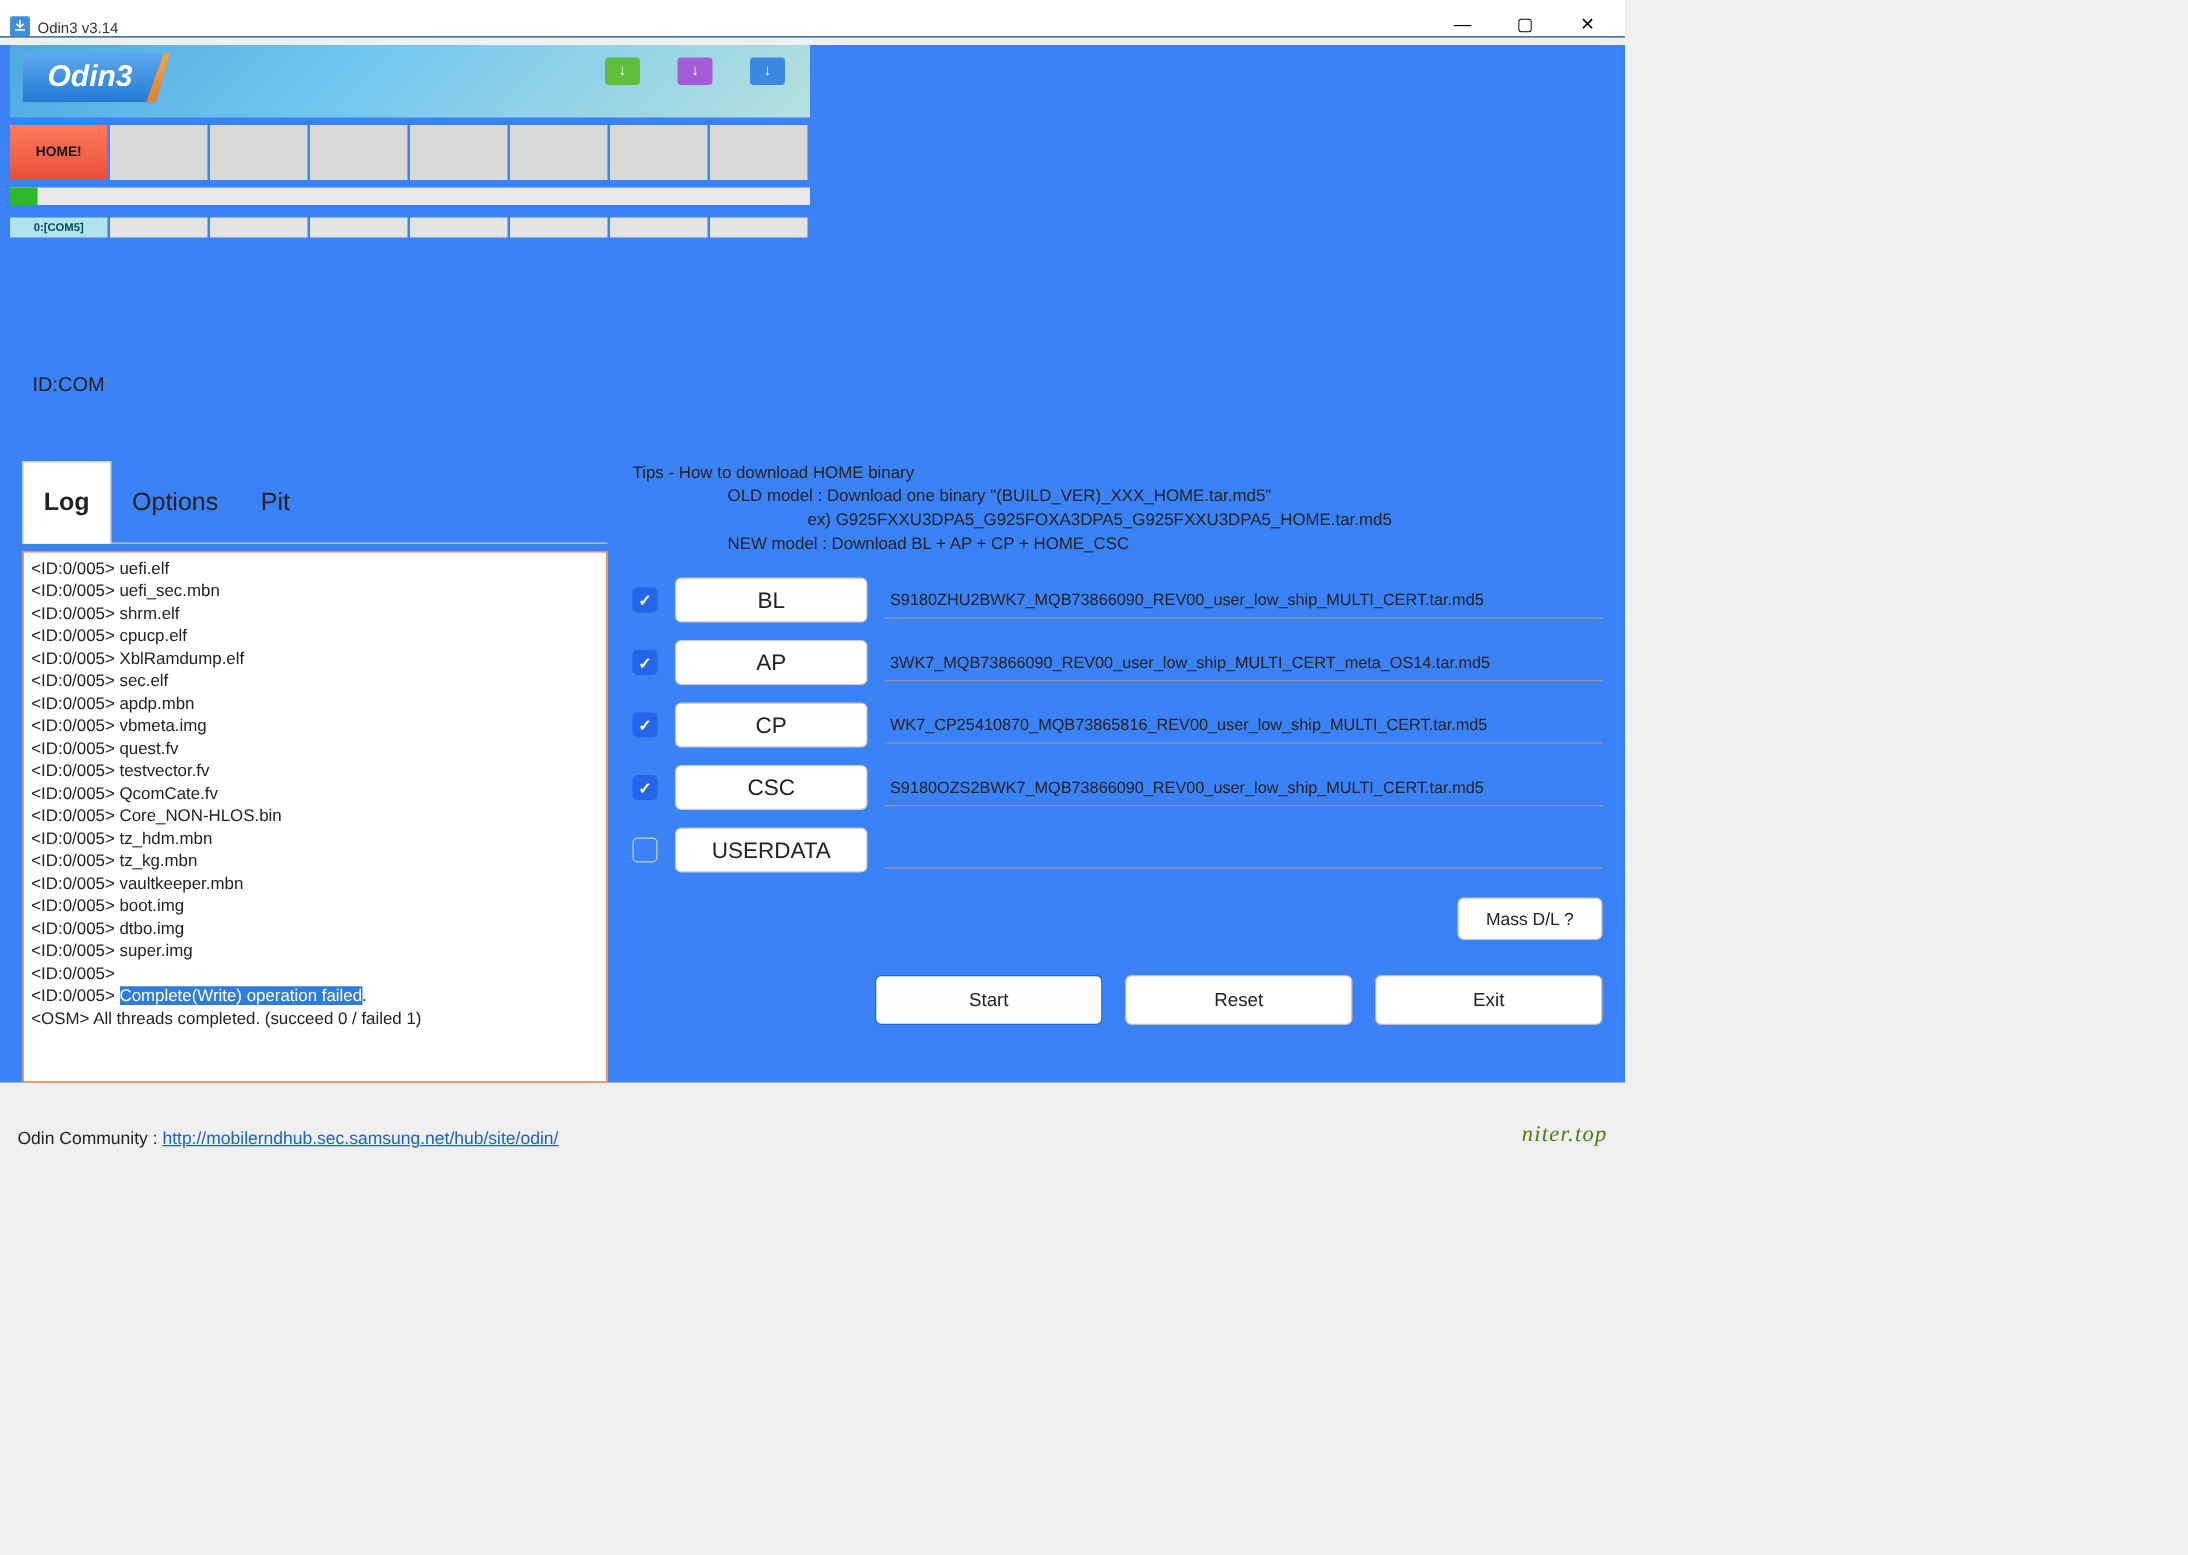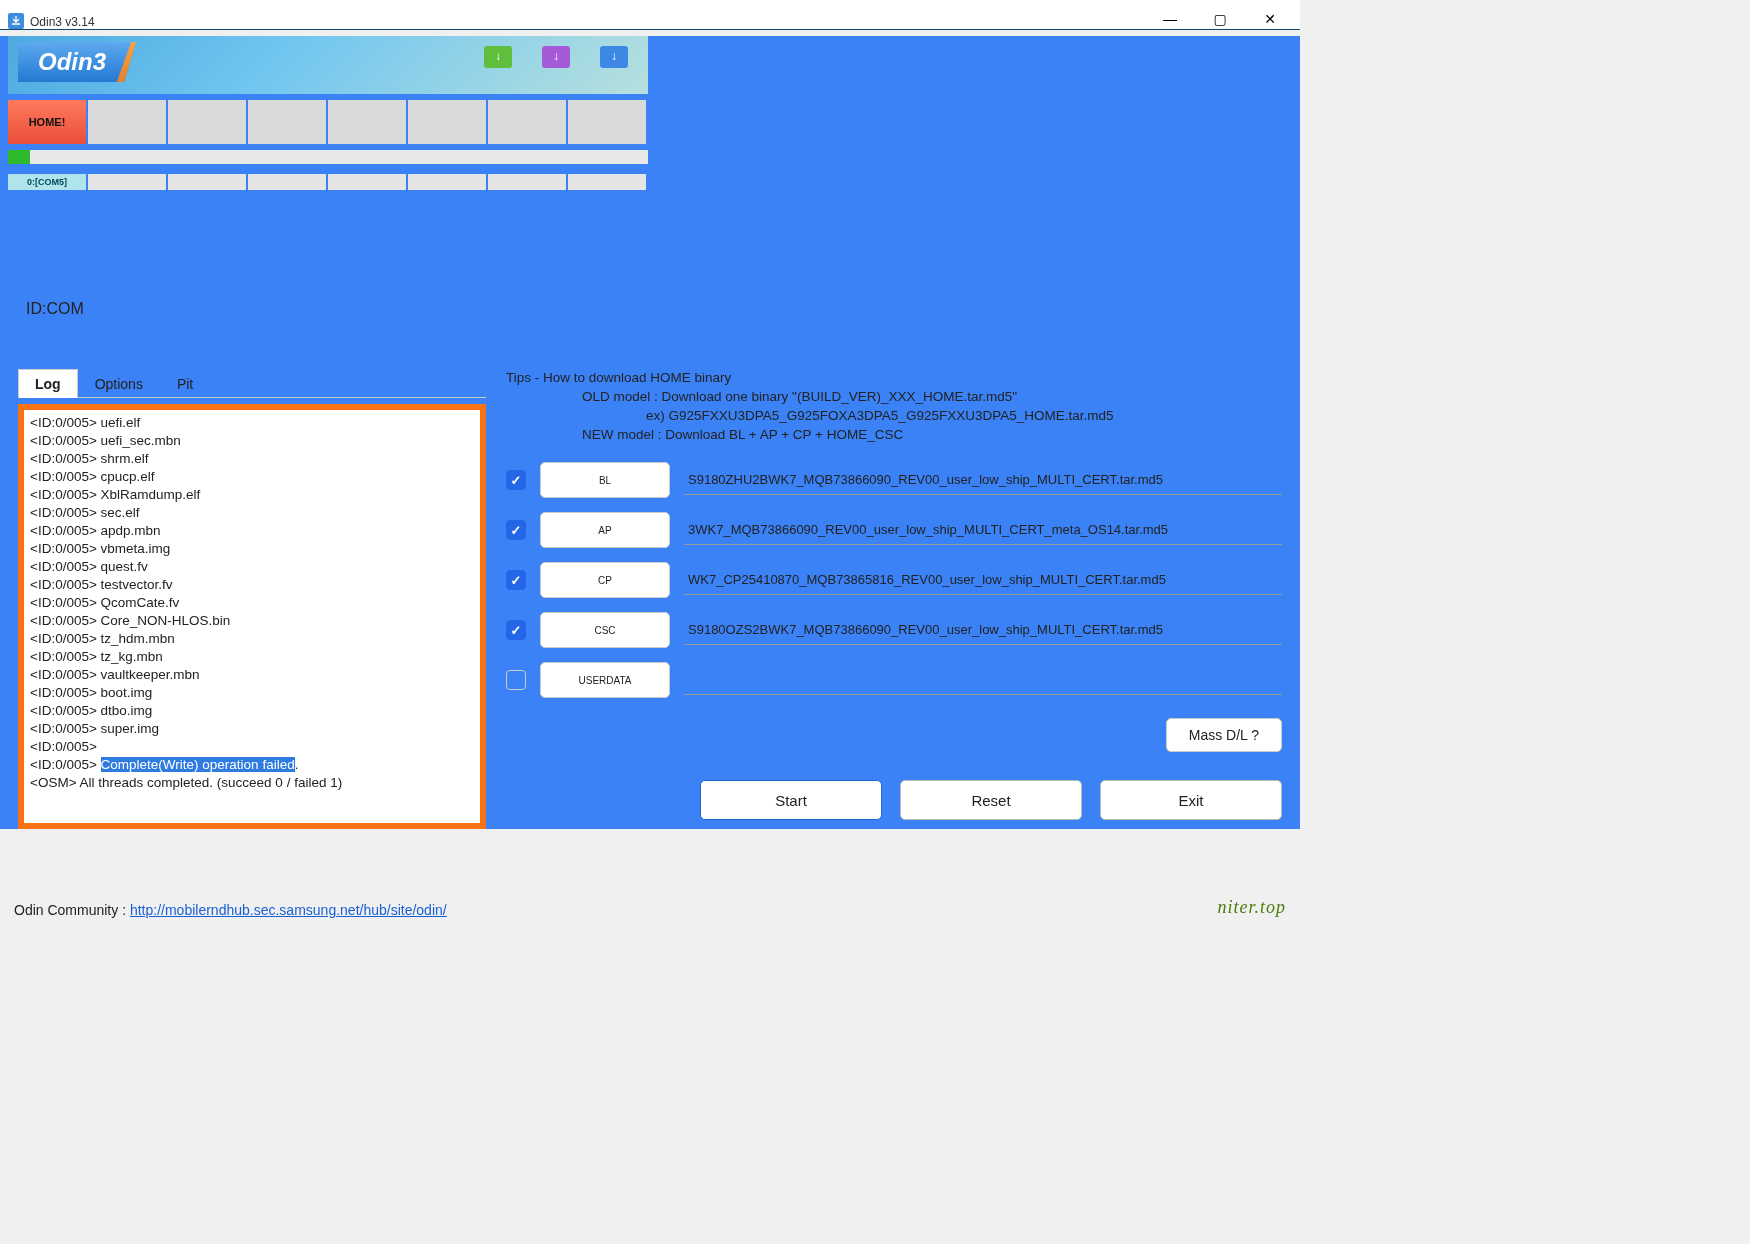--- a/index.html
+++ b/index.html
@@ -84,28 +84,28 @@
     .comrow { margin-top: 10px; display: flex; gap: 2px; }
     .combox { width: 78px; height: 16px; background: #e4e4e4; font-size: 9px; display:flex; align-items:center; justify-content:center; }
     .combox.active { background: #b0e4ea; color: #004b5c; font-weight: bold; }
 
     .idcom-label { margin-top: 110px; margin-bottom: 50px; font-size: 16px; padding-left: 18px; }
 
     .columns { display: flex; gap: 20px; align-items: flex-start; padding: 0 10px; }
 
     .left-col { width: 468px; }
     .tabs { display: flex; border-bottom: 1px solid #ccc; }
-    .tab { padding: 6px 16px; font-size: 14px; background: transparent; cursor: pointer; border: 1px solid transparent; border-bottom: none; position: relative; top: 1px; }
+    .tab { padding: 21px 16px; font-size: 20px; background: transparent; cursor: pointer; border: 1px solid transparent; border-bottom: none; position: relative; top: 1px; }
     .tab.active { background: #fff; border-color: #ccc; font-weight: 600; }
 
     .logbox {
       margin-top: 6px;
       height: 425px;
       background: #fff;
-      border: 6px solid #f97316;
+      border: 1px solid #f97316;
       padding: 4px 6px;
       font-size: 13.5px;
       line-height: 18px;
       overflow-y: auto;
       font-family: Arial, sans-serif;
       position: relative;
     }
     .logbox::-webkit-scrollbar { width: 16px; }
     .logbox::-webkit-scrollbar-thumb { background: #bdbdbd; }
     .logbox .hl { background: #2f7be0; color: #fff; }
@@ -117,24 +117,24 @@
     .filerow { display: flex; align-items: center; gap: 14px; margin-bottom: 14px; }
     .chk {
       width: 20px; height: 20px;
       border-radius: 4px;
       border: 1.5px solid #ccc;
       display: flex; align-items: center; justify-content: center;
       cursor: pointer;
     }
     .chk.checked { background: #2566e8; border-color: #2566e8; color: #fff; font-size: 13px; font-weight: bold; }
     .slot-btn {
-      width: 130px; height: 36px;
+      width: 154px; height: 36px;
       background: #fff; border: 1px solid #ccc; border-radius: 5px;
       display: flex; align-items: center; justify-content: center;
-      font-size: 10px; cursor: pointer;
+      font-size: 18px; cursor: pointer;
     }
     .pathbox {
       flex: 1; height: 30px;
       border-bottom: 1px solid #999;
       display: flex; align-items: center;
       font-size: 13px;
       white-space: nowrap; overflow: hidden;
       padding-left: 4px;
     }
 

